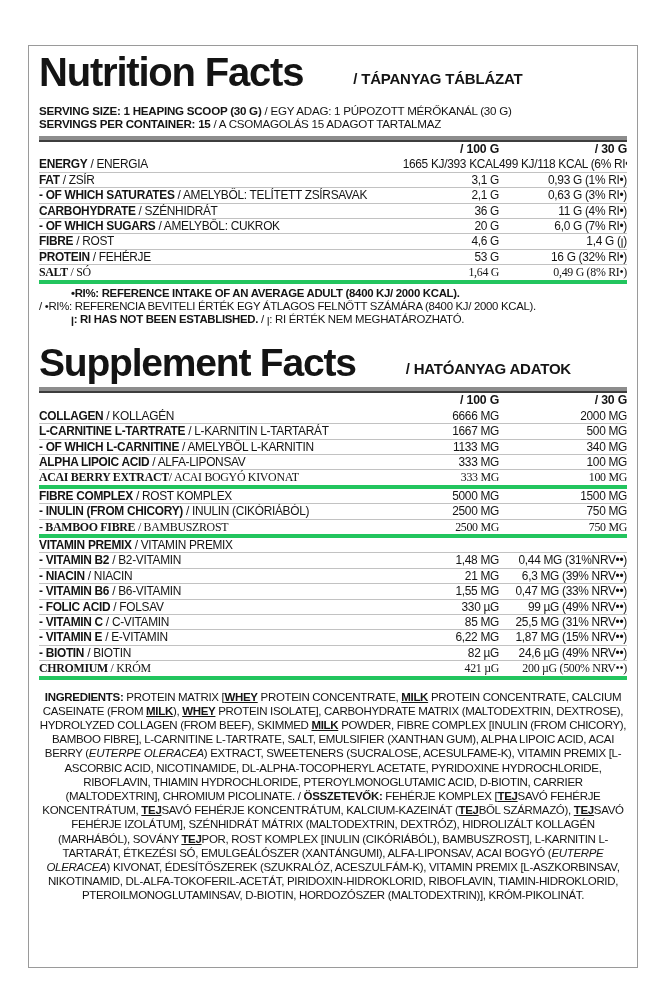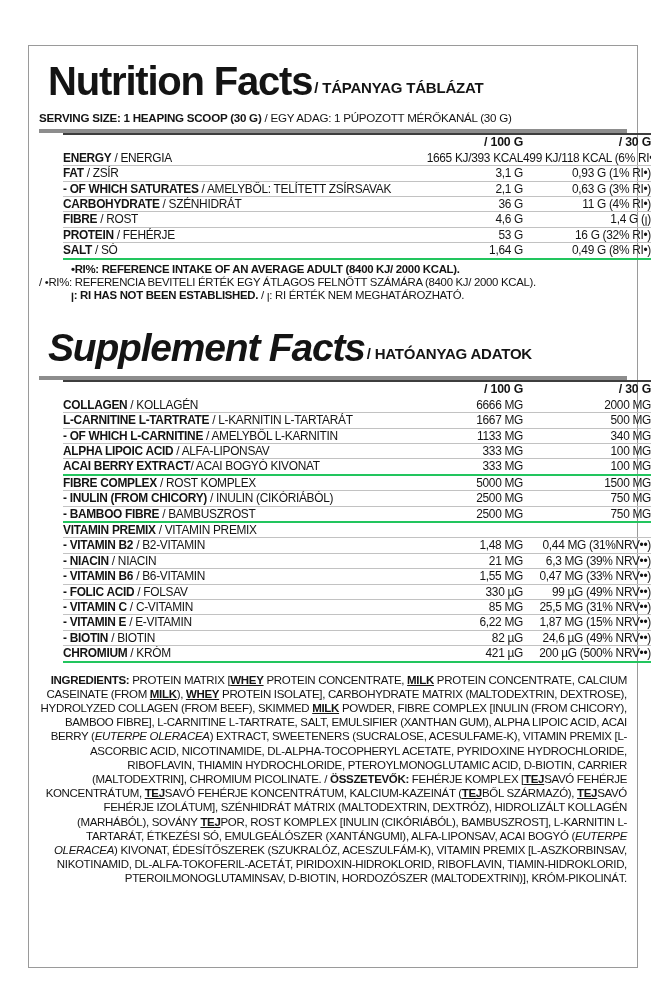--- a/index.html
+++ b/index.html
@@ -25,43 +25,43 @@
     border: 1px solid #9a9a9a;
     background: #ffffff;
     padding: 6px 10px 0 10px;
   }
 
   
   .section-head {
     display: flex;
     align-items: baseline;
     white-space: nowrap;
-    margin: 9px;
+    margin: 0;
+    gap: 48px;
   }
   .section-head .big {
     font-size: 40px;
     font-weight: bold;
     letter-spacing: -1.2px;
     line-height: 1.02;
   }
   .section-head.supp .big {
     font-size: 39px;
-    font-style: italic;
   }
   .section-head .sub {
     font-size: 15px;
     font-weight: bold;
     letter-spacing: -0.2px;
     padding-left: 2px;
     position: relative;
     top: -2px;
   }
 
   .serving-lines {
-    margin-top: 1px;
+    margin-top: 11px;
   }
   .serving-lines div {
     font-size: 11.6px;
     font-weight: bold;
     letter-spacing: -0.25px;
     line-height: 13.6px;
     white-space: nowrap;
   }
   .serving-lines .hu {
     font-weight: normal;
@@ -72,21 +72,20 @@
     height: 4px;
     background: #8d8d8d;
     margin: 5px 0 0 0;
   }
 
   
   table.facts {
     width: 100%;
     border-collapse: collapse;
     table-layout: fixed;
-    margin-left: 24px;
   }
   table.facts td {
     padding: 0;
     vertical-align: bottom;
     font-size: 11.9px;
     letter-spacing: -0.3px;
     line-height: 14.4px;
     white-space: nowrap;
     overflow: hidden;
   }
@@ -99,38 +98,38 @@
   td.c-name  { width: 352px; }
   td.c-v100  { width: 108px; text-align: right; padding-right: 4px; }
   td.c-v30   { width: 128px; text-align: right; }
 
   .en { font-weight: bold; }
   .hu { font-weight: normal; }
   .sep { font-weight: normal; }
   .indent { padding-left: 9px; }
 
   tr.line td { border-bottom: 1px solid #c2c2c2; }
-  tr.groupend td { border-bottom: 2px solid #22c55e; }
+  tr.groupend td { border-bottom: 4px solid #22c55e; font-family: Liberation Serif, serif; }
   tr.topline td { border-top: 2px solid #3d3d3d; }
 
   
   .footnote {
     font-size: 11.4px;
     line-height: 13.3px;
     letter-spacing: -0.3px;
     margin-top: 3px;
   }
   .footnote .b { font-weight: bold; margin-left: 32px; }
 
   
   .ingredients {
     font-size: 11.5px;
     line-height: 14.2px;
     letter-spacing: -0.32px;
-    text-align: right;
+    text-align: center;
     margin-top: 10px;
   }
   .ingredients .b { font-weight: bold; }
   .ingredients .u { text-decoration: underline; font-weight: bold; }
   .ingredients .it { font-style: italic; }
   .gap-lg { height: 16px; }
 </style>
 </head>
 <body>
 
@@ -138,20 +137,24 @@
 
   <div class="section-head">
     <span class="big">Nutrition Facts</span>
     <span class="sub">/ TÁPANYAG TÁBLÁZAT</span>
   </div>
 
   <div class="serving-lines">
     <div>
       <span>SERVING SIZE: 1 HEAPING SCOOP (30 G)</span>
       <span class="hu">/ EGY ADAG: 1 PÚPOZOTT MÉRŐKANÁL (30 G)</span>
+    </div>
+    <div>
+      <span>SERVINGS PER CONTAINER: 15</span>
+      <span class="hu">/ A CSOMAGOLÁS 15 ADAGOT TARTALMAZ</span>
     </div>
   </div>
 
   <div class="rule-thick"></div>
 
   <table class="facts">
     <tbody>
         <tr class="hdr topline">
       <td class="c-name"></td>
       <td class="c-v100">/ 100 G</td>
@@ -173,20 +176,25 @@
           <td class="c-name indent"><span class="en">- OF WHICH SATURATES</span><span class="sep"> / </span><span class="hu">AMELYBŐL: TELÍTETT ZSÍRSAVAK</span></td>
           <td class="c-v100">2,1 G</td>
           <td class="c-v30">0,63 G (3% RI•)</td>
         </tr>
         <tr class="line">
           <td class="c-name"><span class="en">CARBOHYDRATE</span><span class="sep"> / </span><span class="hu">SZÉNHIDRÁT</span></td>
           <td class="c-v100">36 G</td>
           <td class="c-v30">11 G (4% RI•)</td>
         </tr>
         <tr class="line">
+          <td class="c-name indent"><span class="en">- OF WHICH SUGARS</span><span class="sep"> / </span><span class="hu">AMELYBŐL: CUKROK</span></td>
+          <td class="c-v100">20 G</td>
+          <td class="c-v30">6,0 G (7% RI•)</td>
+        </tr>
+        <tr class="line">
           <td class="c-name"><span class="en">FIBRE</span><span class="sep"> / </span><span class="hu">ROST</span></td>
           <td class="c-v100">4,6 G</td>
           <td class="c-v30">1,4 G (ꞁ)</td>
         </tr>
         <tr class="line">
           <td class="c-name"><span class="en">PROTEIN</span><span class="sep"> / </span><span class="hu">FEHÉRJE</span></td>
           <td class="c-v100">53 G</td>
           <td class="c-v30">16 G (32% RI•)</td>
         </tr>
         <tr class="groupend">

